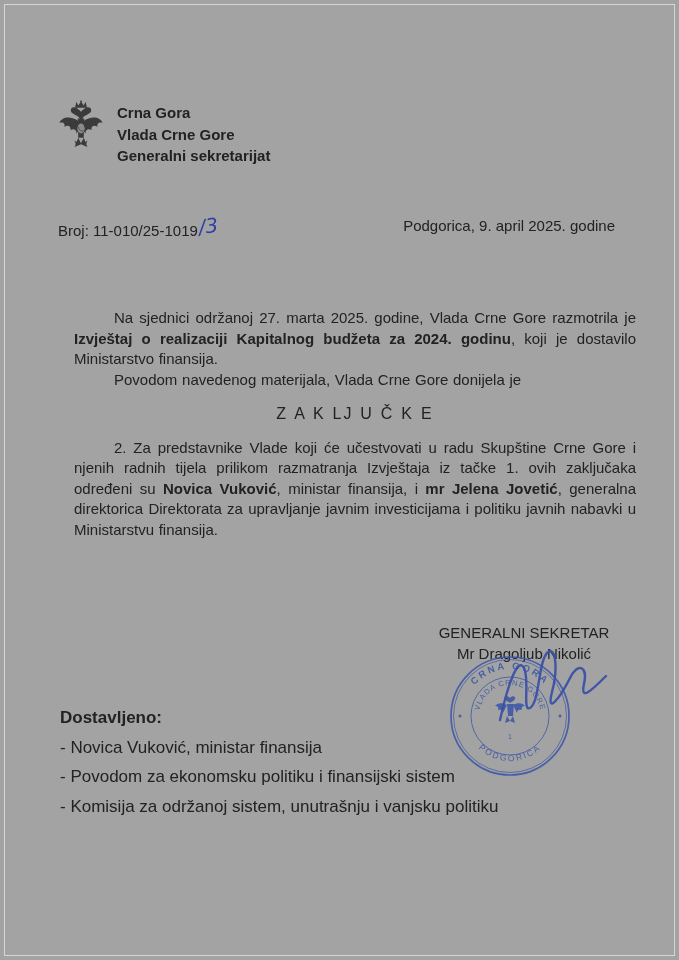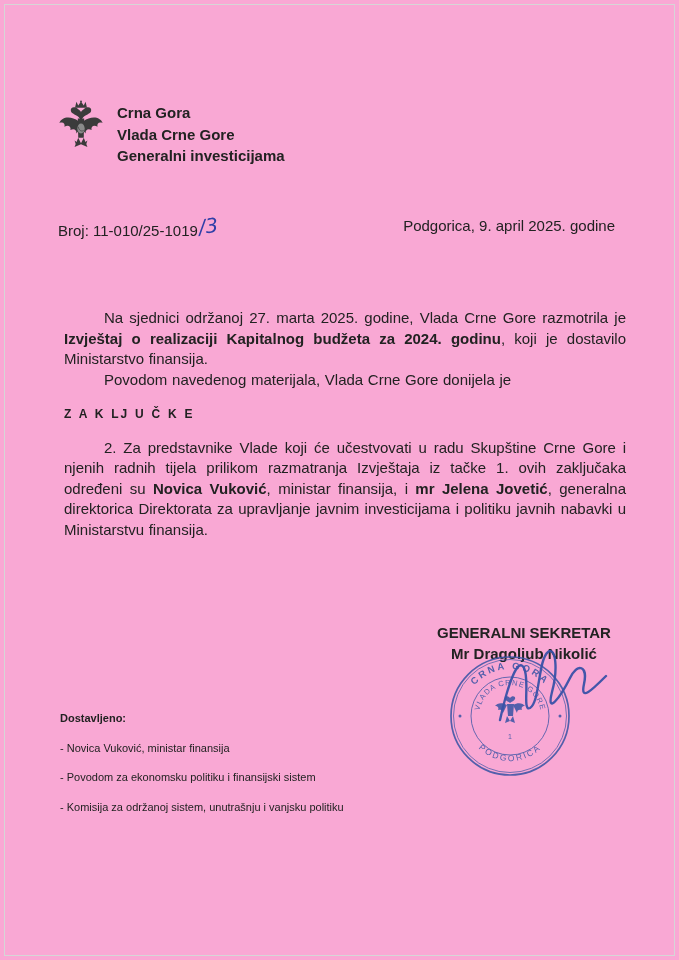--- a/index.html
+++ b/index.html
@@ -1,20 +1,20 @@
 <!DOCTYPE html>
 <html><head>
 <meta charset="utf-8">
 <style>
   html, body { margin: 0; padding: 0; background: #ffffff; }
   .sheet {
     position: relative;
     width: 679px;
     height: 960px;
-    background: #f9a8d4;
+    background: #a3a3a3;
     font-family: "Liberation Sans", sans-serif;
     color: #222222;
     overflow: hidden;
   }
   .scan-edge {
     position: absolute;
     inset: 4px;
     border: 1px solid #d6d6d6;
     pointer-events: none;
   }
@@ -53,44 +53,44 @@
     font-size: 20px;
     font-family: "DejaVu Sans", sans-serif;
     transform: rotate(-7deg) translateY(-3px);
     margin-left: 1px;
   }
 
   
   .body-text {
     position: absolute;
     top: 308px;
-    left: 64px;
+    left: 74px;
     width: 562px;
     font-size: 15px;
     line-height: 20.5px;
     word-spacing: 0.5px;
   }
   .para { margin: 0; text-align: justify; }
   .indent { text-indent: 40px; }
   .heading {
     margin: 14px 0 13px 0;
-    text-align: left;
-    font-size: 12px;
-    font-weight: bold;
+    text-align: center;
+    font-size: 16px;
+    font-weight: normal;
     letter-spacing: 2px;
   }
 
   
   .signature-block {
     position: absolute;
     top: 622px;
     left: 408px;
     width: 232px;
     text-align: center;
-    font-weight: bold;
+    font-weight: normal;
     font-size: 15px;
     line-height: 21px;
   }
 
   
   .stamp {
     position: absolute;
     top: 653px;
     left: 447px;
     opacity: 0.88;
@@ -100,21 +100,21 @@
     top: 640px;
     left: 494px;
     opacity: 0.95;
   }
 
   
   .distribution {
     position: absolute;
     top: 711px;
     left: 60px;
-    font-size: 11px;
+    font-size: 17px;
     line-height: 14.5px;
   }
   .dist-label { font-weight: bold; margin-bottom: 3px; }
   .dist-item { margin-top: 15px; }
 </style>
 </head>
 <body>
 
 <div class="sheet">
   <div class="scan-edge"></div>
@@ -133,21 +133,21 @@
           <path d="M44 82 l6 12 6 -12 8 20 -14 -6 -14 6 z"></path>
           <path d="M36 88 l8 6 -4 6 z M64 88 l-8 6 4 6 z"></path>
         </g>
         <ellipse cx="50" cy="62" rx="8" ry="11" fill="#8a8a8a"></ellipse>
         <path d="M44 58 a8 11 0 0 0 12 8" stroke="#444" stroke-width="1.5" fill="none"></path>
       </svg>
     </div>
     <div class="letterhead-text">
       <div>Crna Gora</div>
       <div>Vlada Crne Gore</div>
-      <div>Generalni investicijama</div>
+      <div>Generalni sekretarijat</div>
     </div>
   </div>
 
   <div class="meta-row">
     <div>
       <span>Broj: 11-010/25-1019</span><span class="handwritten-suffix">/3</span>
     </div>
     <div>Podgorica, 9. april 2025. godine</div>
   </div>
 

